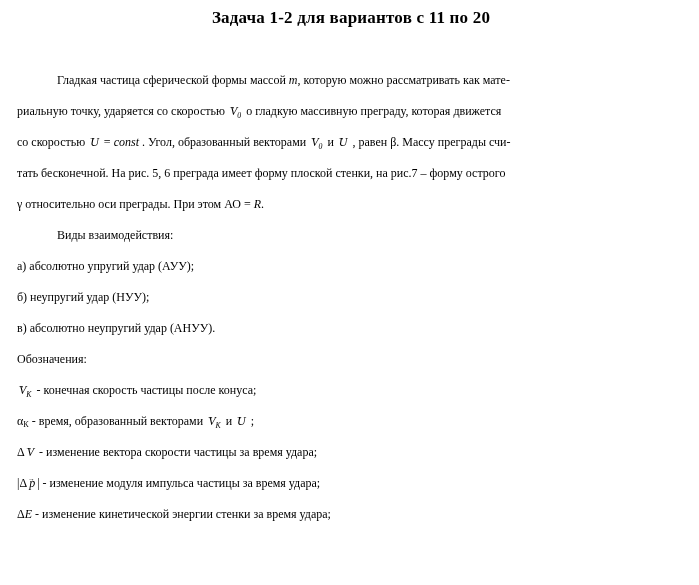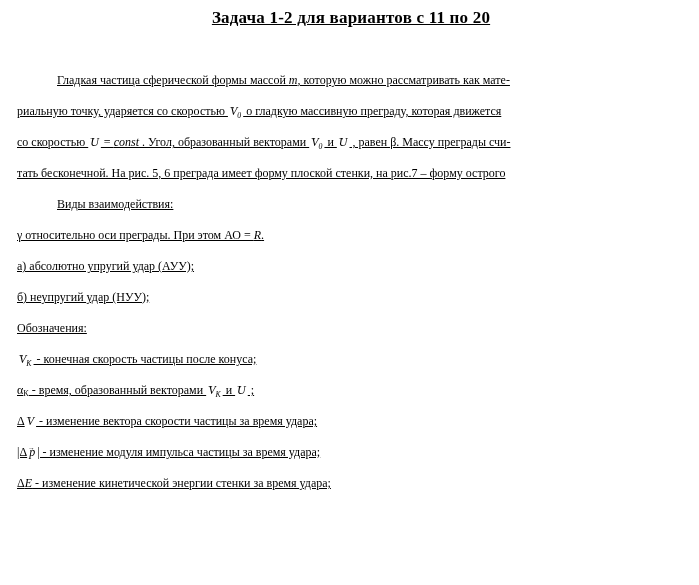--- a/index.html
+++ b/index.html
@@ -12,21 +12,20 @@
   }
   .page {
     position: relative;
     width: 699px;
     height: 585px;
     background: #ffffff;
     color: #000000;
     font-family: "Liberation Serif", "DejaVu Serif", serif;
     box-sizing: border-box;
     padding: 8px 14px 0 17px;
-    text-decoration: underline;
   }
   .title {
     text-align: center;
     font-weight: bold;
     font-size: 17px;
     line-height: 20px;
     letter-spacing: 0.2px;
   }
   .doc-body {
     margin-top: 37px;
@@ -72,24 +71,25 @@
 </head>
 <body>
 
 <div class="page">
   <div class="title">Задача 1-2 для вариантов с 11 по 20</div>
   <div class="doc-body">
       <div class="line indent"><span class="">Гладкая частица сферической формы массой </span><span class="it">m</span><span class="">, которую можно рассматривать как мате-</span></div>
       <div class="line"><span class="">риальную точку, ударяется со скоростью </span><span class="vec"><span class="arrow">→</span><span class="base">V</span><sub>0</sub></span><span class=""> о гладкую массивную преграду, которая движется</span></div>
       <div class="line"><span class="">со скоростью </span><span class="vec"><span class="arrow">→</span><span class="base">U</span></span><span class=""> = </span><span class="it">const</span><span class=""> . Угол, образованный векторами </span><span class="vec"><span class="arrow">→</span><span class="base">V</span><sub>0</sub></span><span class=""> и </span><span class="vec"><span class="arrow">→</span><span class="base">U</span></span><span class=""> , равен β. Массу преграды счи-</span></div>
       <div class="line"><span class="">тать бесконечной. На рис. 5, 6 преграда имеет форму плоской стенки, на рис.7 – форму острого</span></div>
+      <div class="line"><span class="">γ относительно оси преграды. При этом АО = </span><span class="it">R</span><span class="">.</span></div>
       <div class="line indent"><span class="">Виды взаимодействия:</span></div>
-      <div class="line"><span class="">γ относительно оси преграды. При этом АО = </span><span class="it">R</span><span class="">.</span></div>
       <div class="line"><span class="">а) абсолютно упругий удар (АУУ);</span></div>
       <div class="line"><span class="">б) неупругий удар (НУУ);</span></div>
+      <div class="line"><span class="">в) абсолютно неупругий удар (АНУУ).</span></div>
       <div class="line"><span class="">Обозначения:</span></div>
       <div class="line"><span class="vec"><span class="arrow">→</span><span class="base">V</span><sub>К</sub></span><span class=""> - конечная скорость частицы после конуса;</span></div>
       <div class="line"><span class="">α</span><span class="subsc">К</span><span class=""> - время, образованный векторами </span><span class="vec"><span class="arrow">→</span><span class="base">V</span><sub>К</sub></span><span class=""> и </span><span class="vec"><span class="arrow">→</span><span class="base">U</span></span><span class=""> ;</span></div>
       <div class="line"><span class="">Δ</span><span class="vec"><span class="arrow">→</span><span class="base">V</span></span><span class=""> - изменение вектора скорости частицы за время удара;</span></div>
       <div class="line"><span class="">|Δ</span><span class="vec"><span class="arrow">→</span><span class="base">p</span></span><span class="">| - изменение модуля импульса частицы за время удара;</span></div>
       <div class="line"><span class="">Δ</span><span class="it">E</span><span class=""> - изменение кинетической энергии стенки за время удара;</span></div>
     </div>
 </div>
 
 </body></html>

